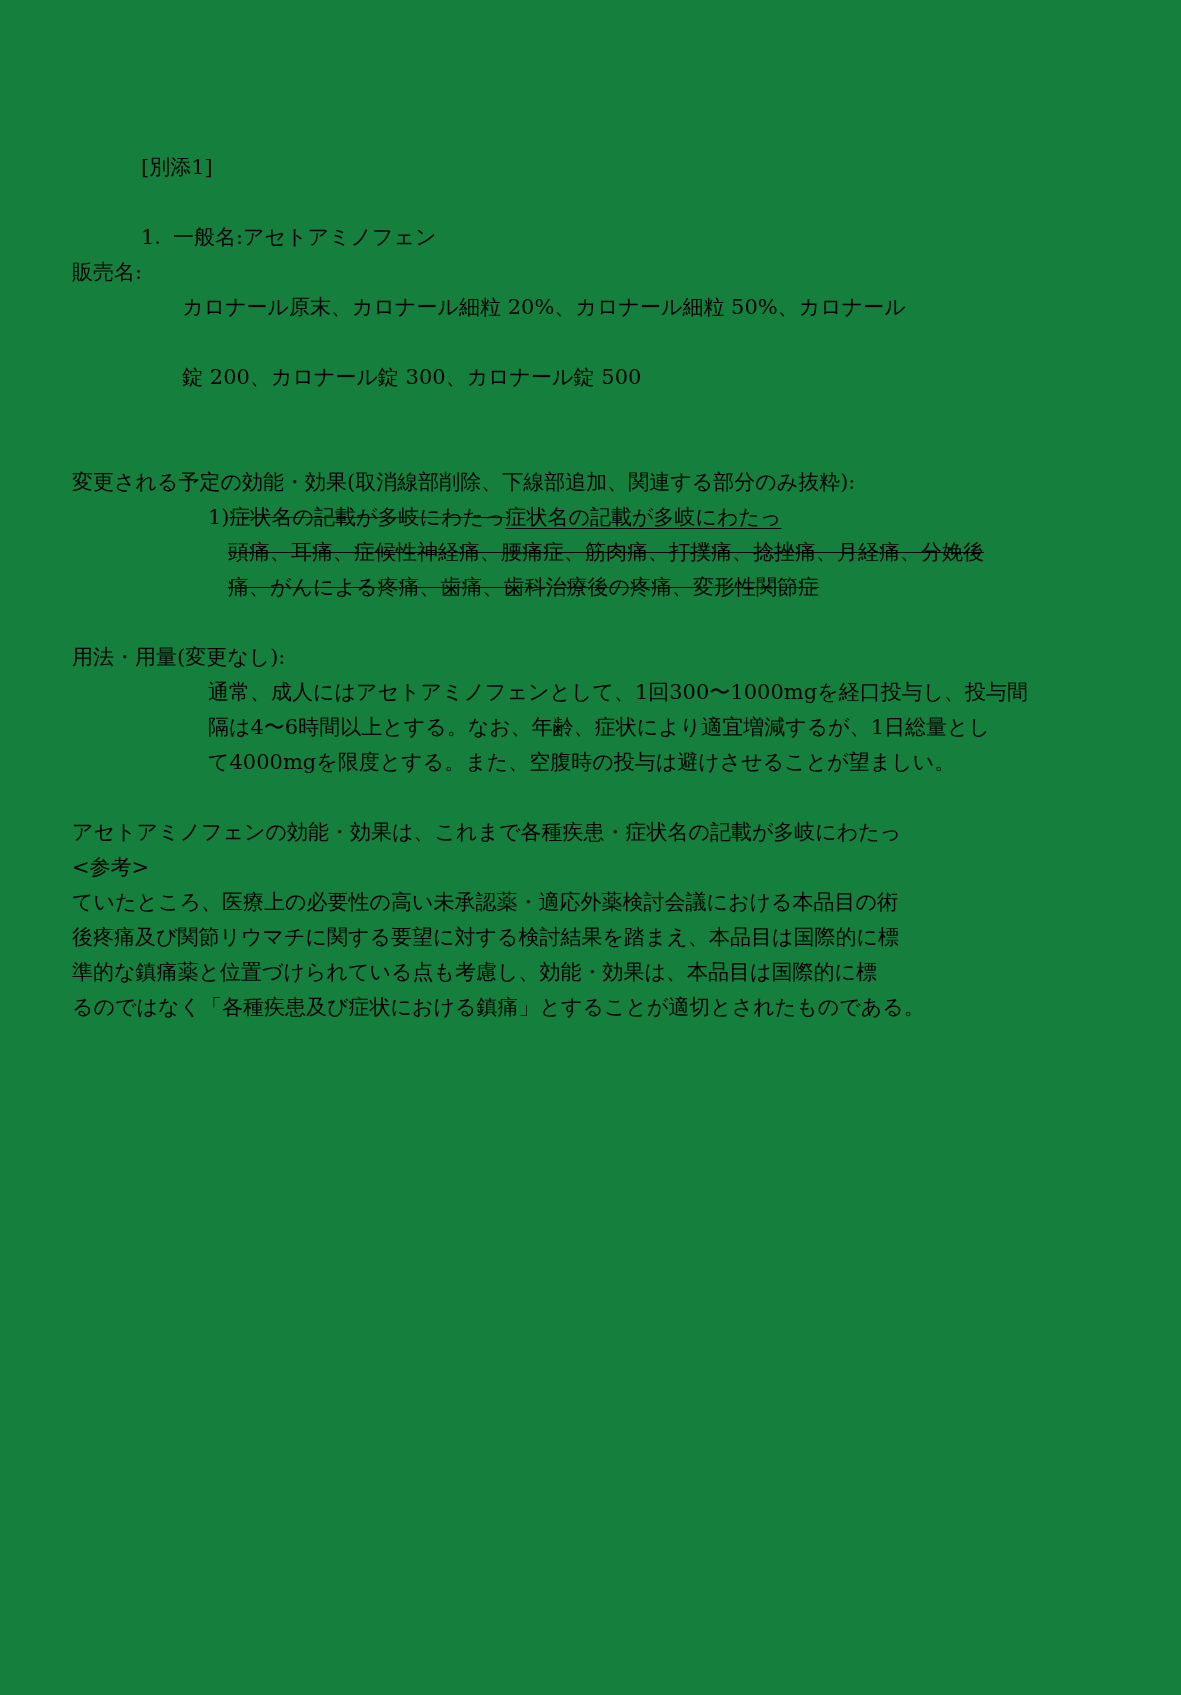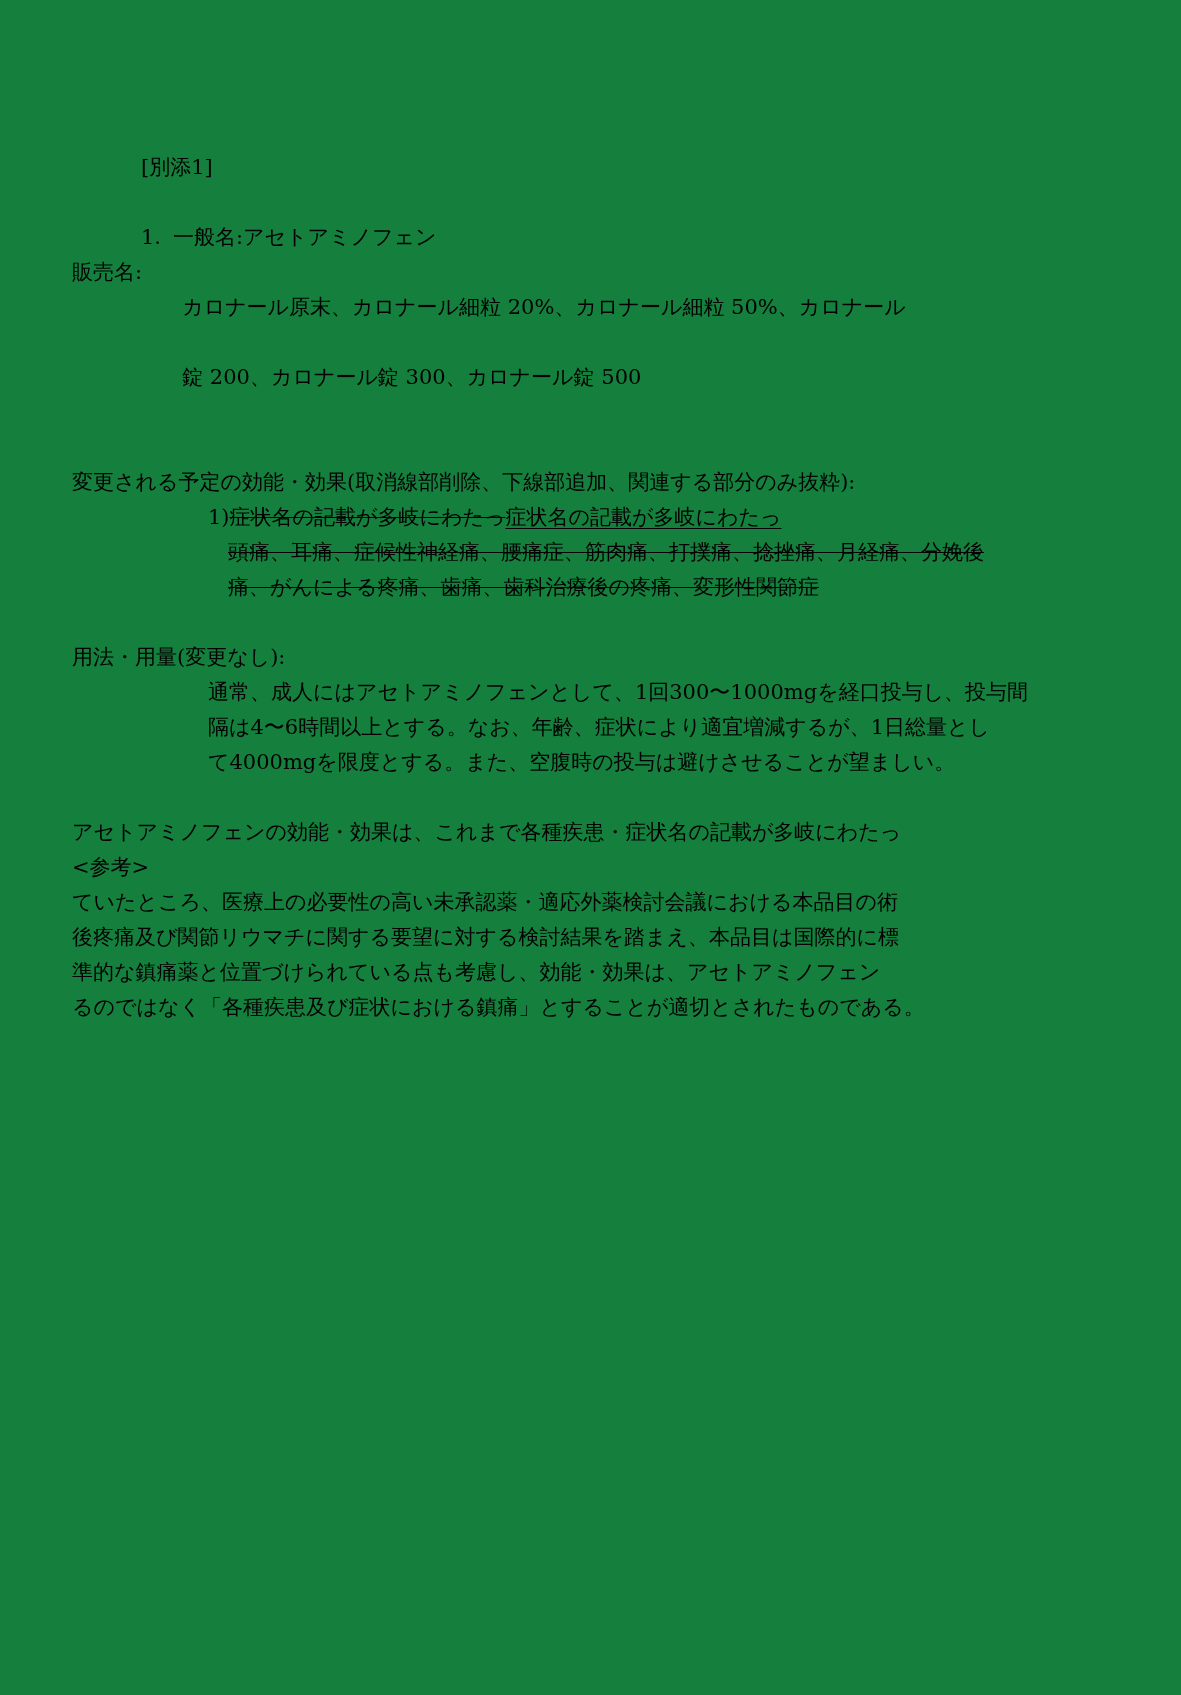--- a/index.html
+++ b/index.html
@@ -74,16 +74,16 @@
   <div class="line ind2">隔は4〜6時間以上とする。なお、年齢、症状により適宜増減するが、1日総量とし</div>
   <div class="line ind2">て4000mgを限度とする。また、空腹時の投与は避けさせることが望ましい。</div>
 
   <div class="sp"></div>
 
   <div class="line ind1">アセトアミノフェンの効能・効果は、これまで各種疾患・症状名の記載が多岐にわたっ</div>
 
   <div class="line ind1">&lt;参考&gt;</div>
   <div class="line ind1">ていたところ、医療上の必要性の高い未承認薬・適応外薬検討会議における本品目の術</div>
   <div class="line ind1">後疼痛及び関節リウマチに関する要望に対する検討結果を踏まえ、本品目は国際的に標</div>
-  <div class="line ind1">準的な鎮痛薬と位置づけられている点も考慮し、効能・効果は、アセトアミノフェン</div>
+  <div class="line ind1">準的な鎮痛薬と位置づけられている点も考慮し、効能・効果は、本品目は国際的に標</div>
   <div class="line ind1">るのではなく「各種疾患及び症状における鎮痛」とすることが適切とされたものである。</div>
 
 </div>
 
 </body></html>

